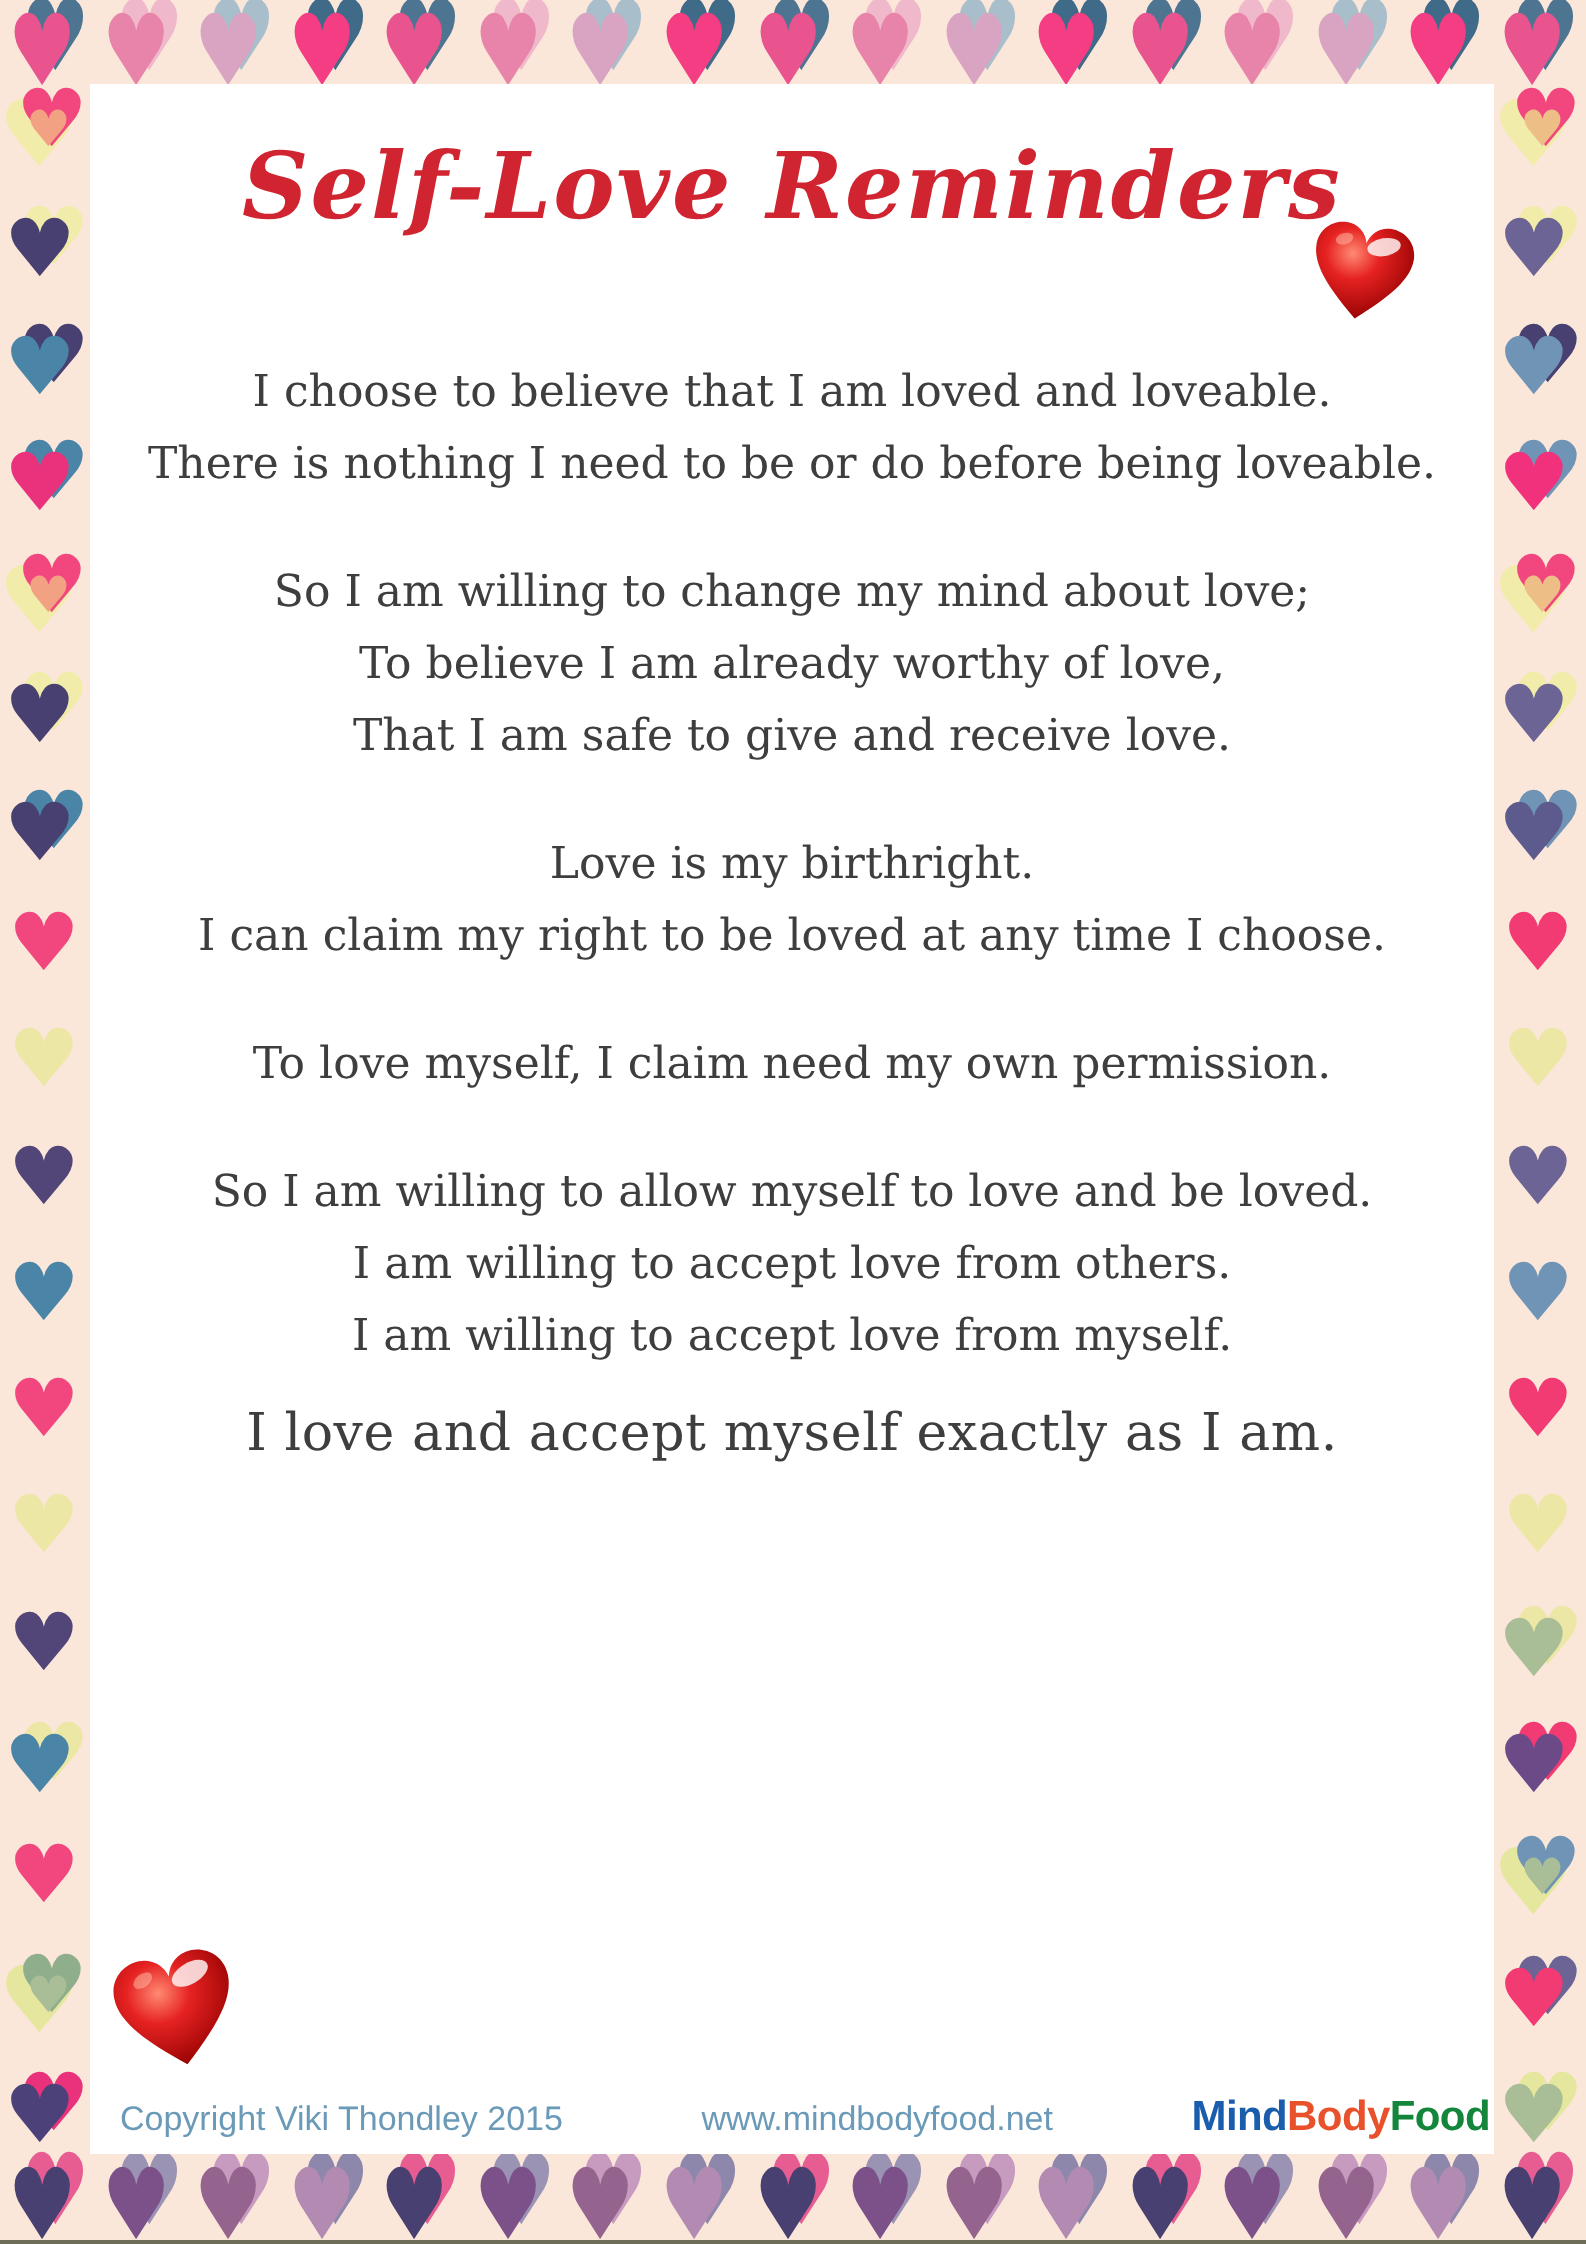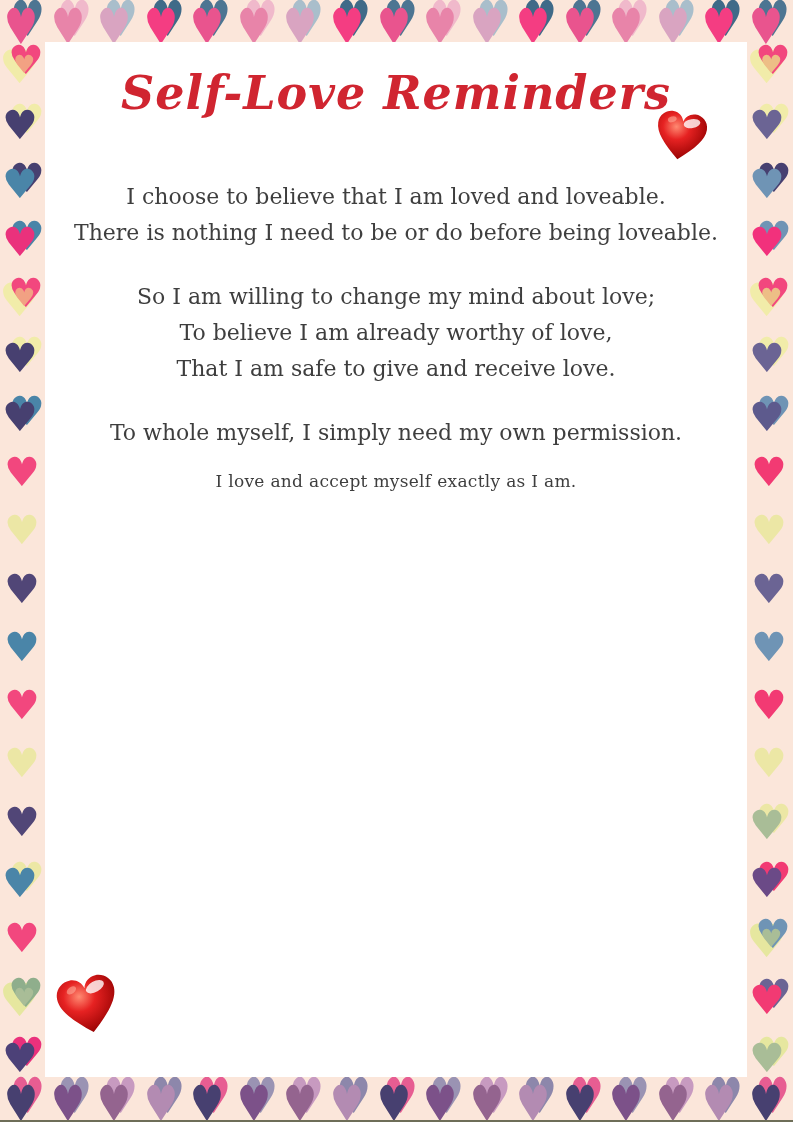--- a/index.html
+++ b/index.html
@@ -45,21 +45,21 @@
   .gloss-heart.tr{left:608px;top:68px;width:56px;height:52px;transform:rotate(9deg);}
   .gloss-heart.bl{left:10px;top:932px;width:66px;height:62px;transform:rotate(-12deg);}
   .body-text{
     position:absolute;top:137px;left:0;right:0;
     text-align:center;
     font-size:22px;line-height:36px;
     color:var(--body_text,#3e3e3e);
     white-space:nowrap;
   }
   .body-text p{margin:0 0 28px 0;}
-  .closing{font-size:17px;margin-top:-16px !important;letter-spacing:0.3px;}
+  .closing{font-size:26px;margin-top:-16px !important;letter-spacing:0.3px;}
   
   .footer{
     position:absolute;left:15px;right:2px;bottom:6px;
     display:flex;justify-content:space-between;align-items:baseline;
     font-family:"Liberation Sans", sans-serif;
   }
   .footer .small{font-size:17px;color:var(--footer_text,#6b9ab8);}
   .logo{font-weight:bold;font-size:21px;letter-spacing:-0.3px;white-space:nowrap;}
 </style>
 </head>
@@ -365,25 +365,32 @@
 
     <svg class="gloss-heart tr" viewBox="0 0 100 92">
       <path d="M50 88 C22 64 6 46 6 28 C6 13 18 4 30 4 C40 4 48 11 50 20 C52 11 60 4 70 4 C82 4 94 13 94 28 C94 46 78 64 50 88 Z" fill="url(#hg)"></path>
       <ellipse cx="66" cy="21" rx="15" ry="8" fill="#ffffff" opacity="0.8" transform="rotate(-18 66 21)"></ellipse>
       <ellipse cx="30" cy="19" rx="8" ry="5" fill="#ffb3a0" opacity="0.55" transform="rotate(-25 30 19)"></ellipse>
     </svg>
 
     <div class="body-text" id="affirmations">
         <p>I choose to believe that I am loved and loveable.<br>There is nothing I need to be or do before being loveable.</p>
         <p>So I am willing to change my mind about love;<br>To believe I am already worthy of love,<br>That I am safe to give and receive love.</p>
-        <p>To whole myself, I simply need my own permission.</p>
+        <p>Love is my birthright.<br>I can claim my right to be loved at any time I choose.</p>
+        <p>To love myself, I claim need my own permission.</p>
+        <p>So I am willing to allow myself to love and be loved.<br>I am willing to accept love from others.<br>I am willing to accept love from myself.</p>
         <p class="closing">I love and accept myself exactly as I am.</p>
       </div>
 
     <svg class="gloss-heart bl" viewBox="0 0 100 92">
       <path d="M50 88 C22 64 6 46 6 28 C6 13 18 4 30 4 C40 4 48 11 50 20 C52 11 60 4 70 4 C82 4 94 13 94 28 C94 46 78 64 50 88 Z" fill="url(#hg)"></path>
       <ellipse cx="66" cy="21" rx="15" ry="8" fill="#ffffff" opacity="0.8" transform="rotate(-18 66 21)"></ellipse>
       <ellipse cx="30" cy="19" rx="8" ry="5" fill="#ffb3a0" opacity="0.55" transform="rotate(-25 30 19)"></ellipse>
     </svg>
 
+    <div class="footer">
+      <span class="small">Copyright Viki Thondley 2015</span>
+      <span class="small">www.mindbodyfood.net</span>
+      <span class="logo" id="logo"><span style="color: rgb(26, 93, 173);">Mind</span><span style="color: rgb(232, 81, 43);">Body</span><span style="color: rgb(19, 134, 59);">Food</span></span>
+    </div>
 
   </div>
 </div>
 
 </body></html>

